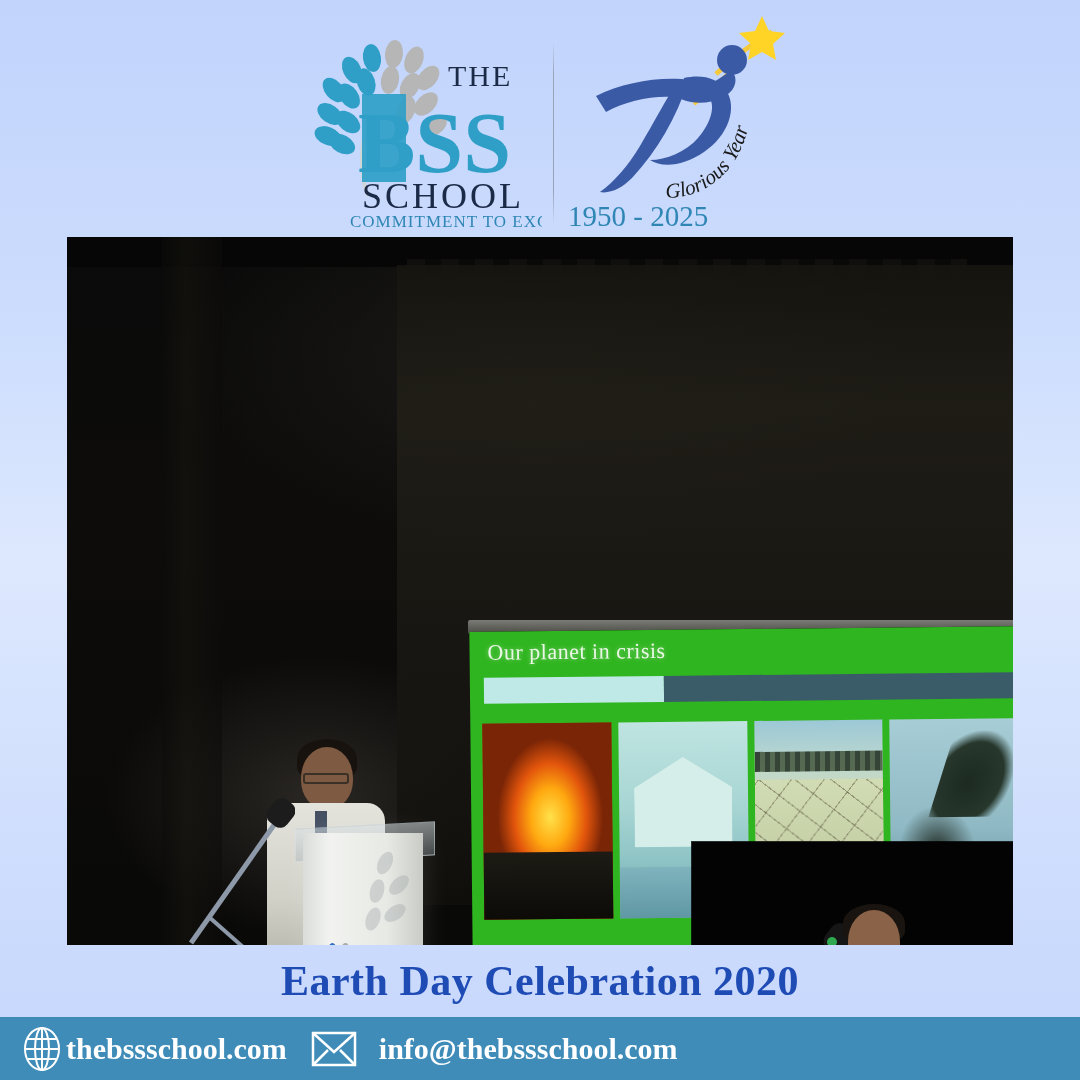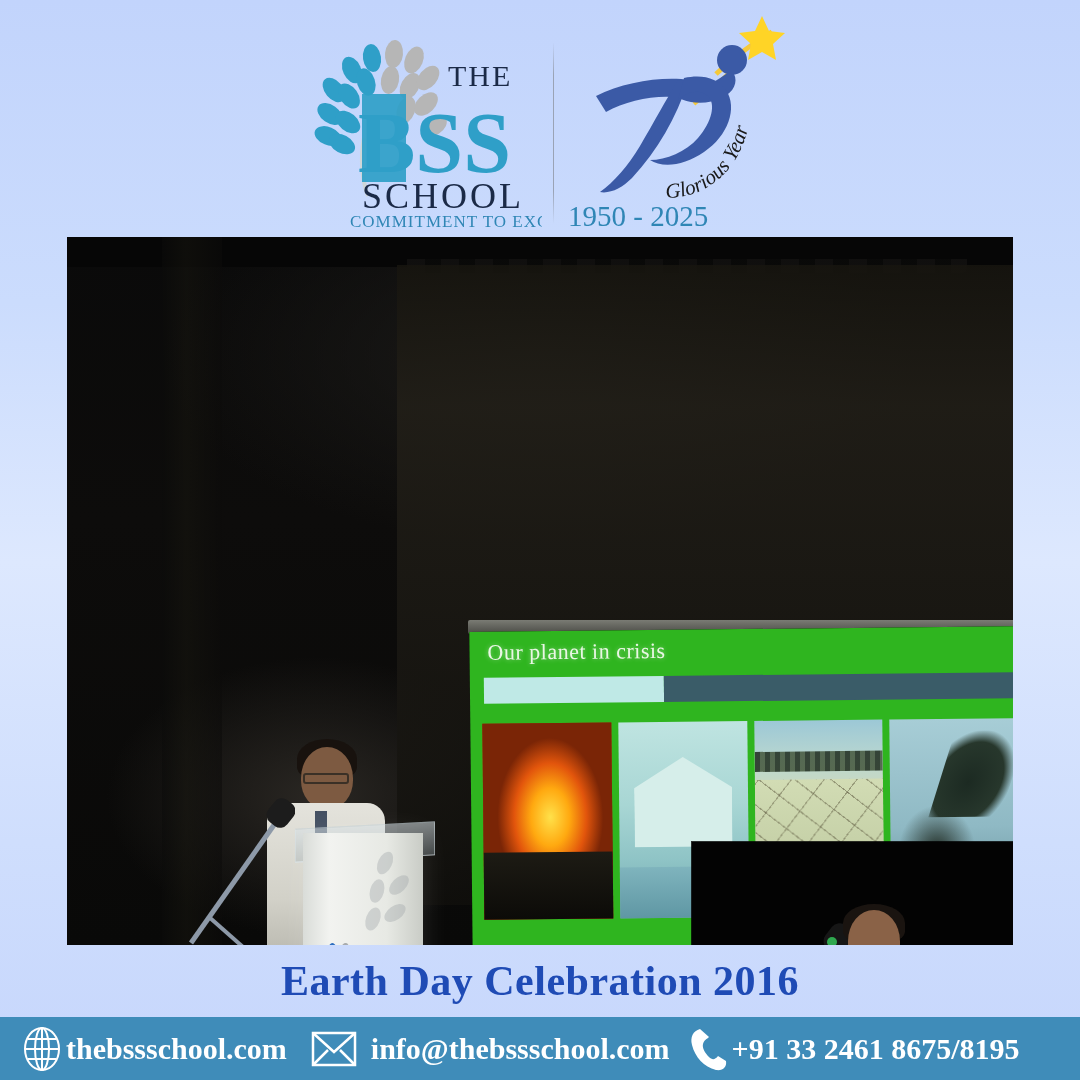--- a/index.html
+++ b/index.html
@@ -273,21 +273,21 @@
     <div class="in-speaker">
       <div class="in-hair"></div>
       <div class="in-head"></div>
 
     </div>
 
   </div>
 </div>
 
 <div id="caption">
-  <span>Earth Day Celebration 2016</span>
+  <span>Earth Day Celebration 2020</span>
 </div>
 
 <div id="footer">
 
   <div class="f-item" style="margin-left:18px;">
     <span class="f-ico">
       <svg width="48" height="48" viewBox="0 0 48 48">
         <ellipse cx="24" cy="24" rx="17" ry="21" fill="none" stroke="#fff" stroke-width="2"></ellipse>
         <ellipse cx="24" cy="24" rx="7" ry="21" fill="none" stroke="#fff" stroke-width="2"></ellipse>
         <line x1="7" y1="24" x2="41" y2="24" stroke="#fff" stroke-width="2"></line>
@@ -301,24 +301,16 @@
 
   <div class="f-item" style="margin-left:22px;">
     <span class="f-ico">
       <svg width="50" height="42" viewBox="0 0 50 42">
         <rect x="4" y="5" width="42" height="32" fill="none" stroke="#fff" stroke-width="2.5"></rect>
         <polyline points="4,5 25,24 46,5" fill="none" stroke="#fff" stroke-width="2.5"></polyline>
         <line x1="4" y1="37" x2="19" y2="22" stroke="#fff" stroke-width="2.5"></line>
         <line x1="46" y1="37" x2="31" y2="22" stroke="#fff" stroke-width="2.5"></line>
       </svg>
     </span>
-    <span class="f-text" style="margin-left:12px;">info@thebssschool.com</span>
-  </div>
-
-  <div class="f-item" style="margin-left:18px;">
-    <span class="f-ico">
-      <svg width="40" height="46" viewBox="0 0 40 46">
-        <path d="M12 3 C5 5 2 11 4 19 C7 31 16 41 28 44 C35 45 39 41 38 35 L30 30 C27 34 24 34 21 31 C17 27 14 22 15 18 C16 14 19 13 21 11 Z" fill="#fff"></path>
-      </svg>
-    </span>
-    <span class="f-text" style="margin-left:4px;">+91 33 2461 8675/8195</span>
-  </div>
+    <span class="f-text" style="margin-left:20px;">info@thebssschool.com</span>
+  </div>
+
 </div>
 
 </body></html>

